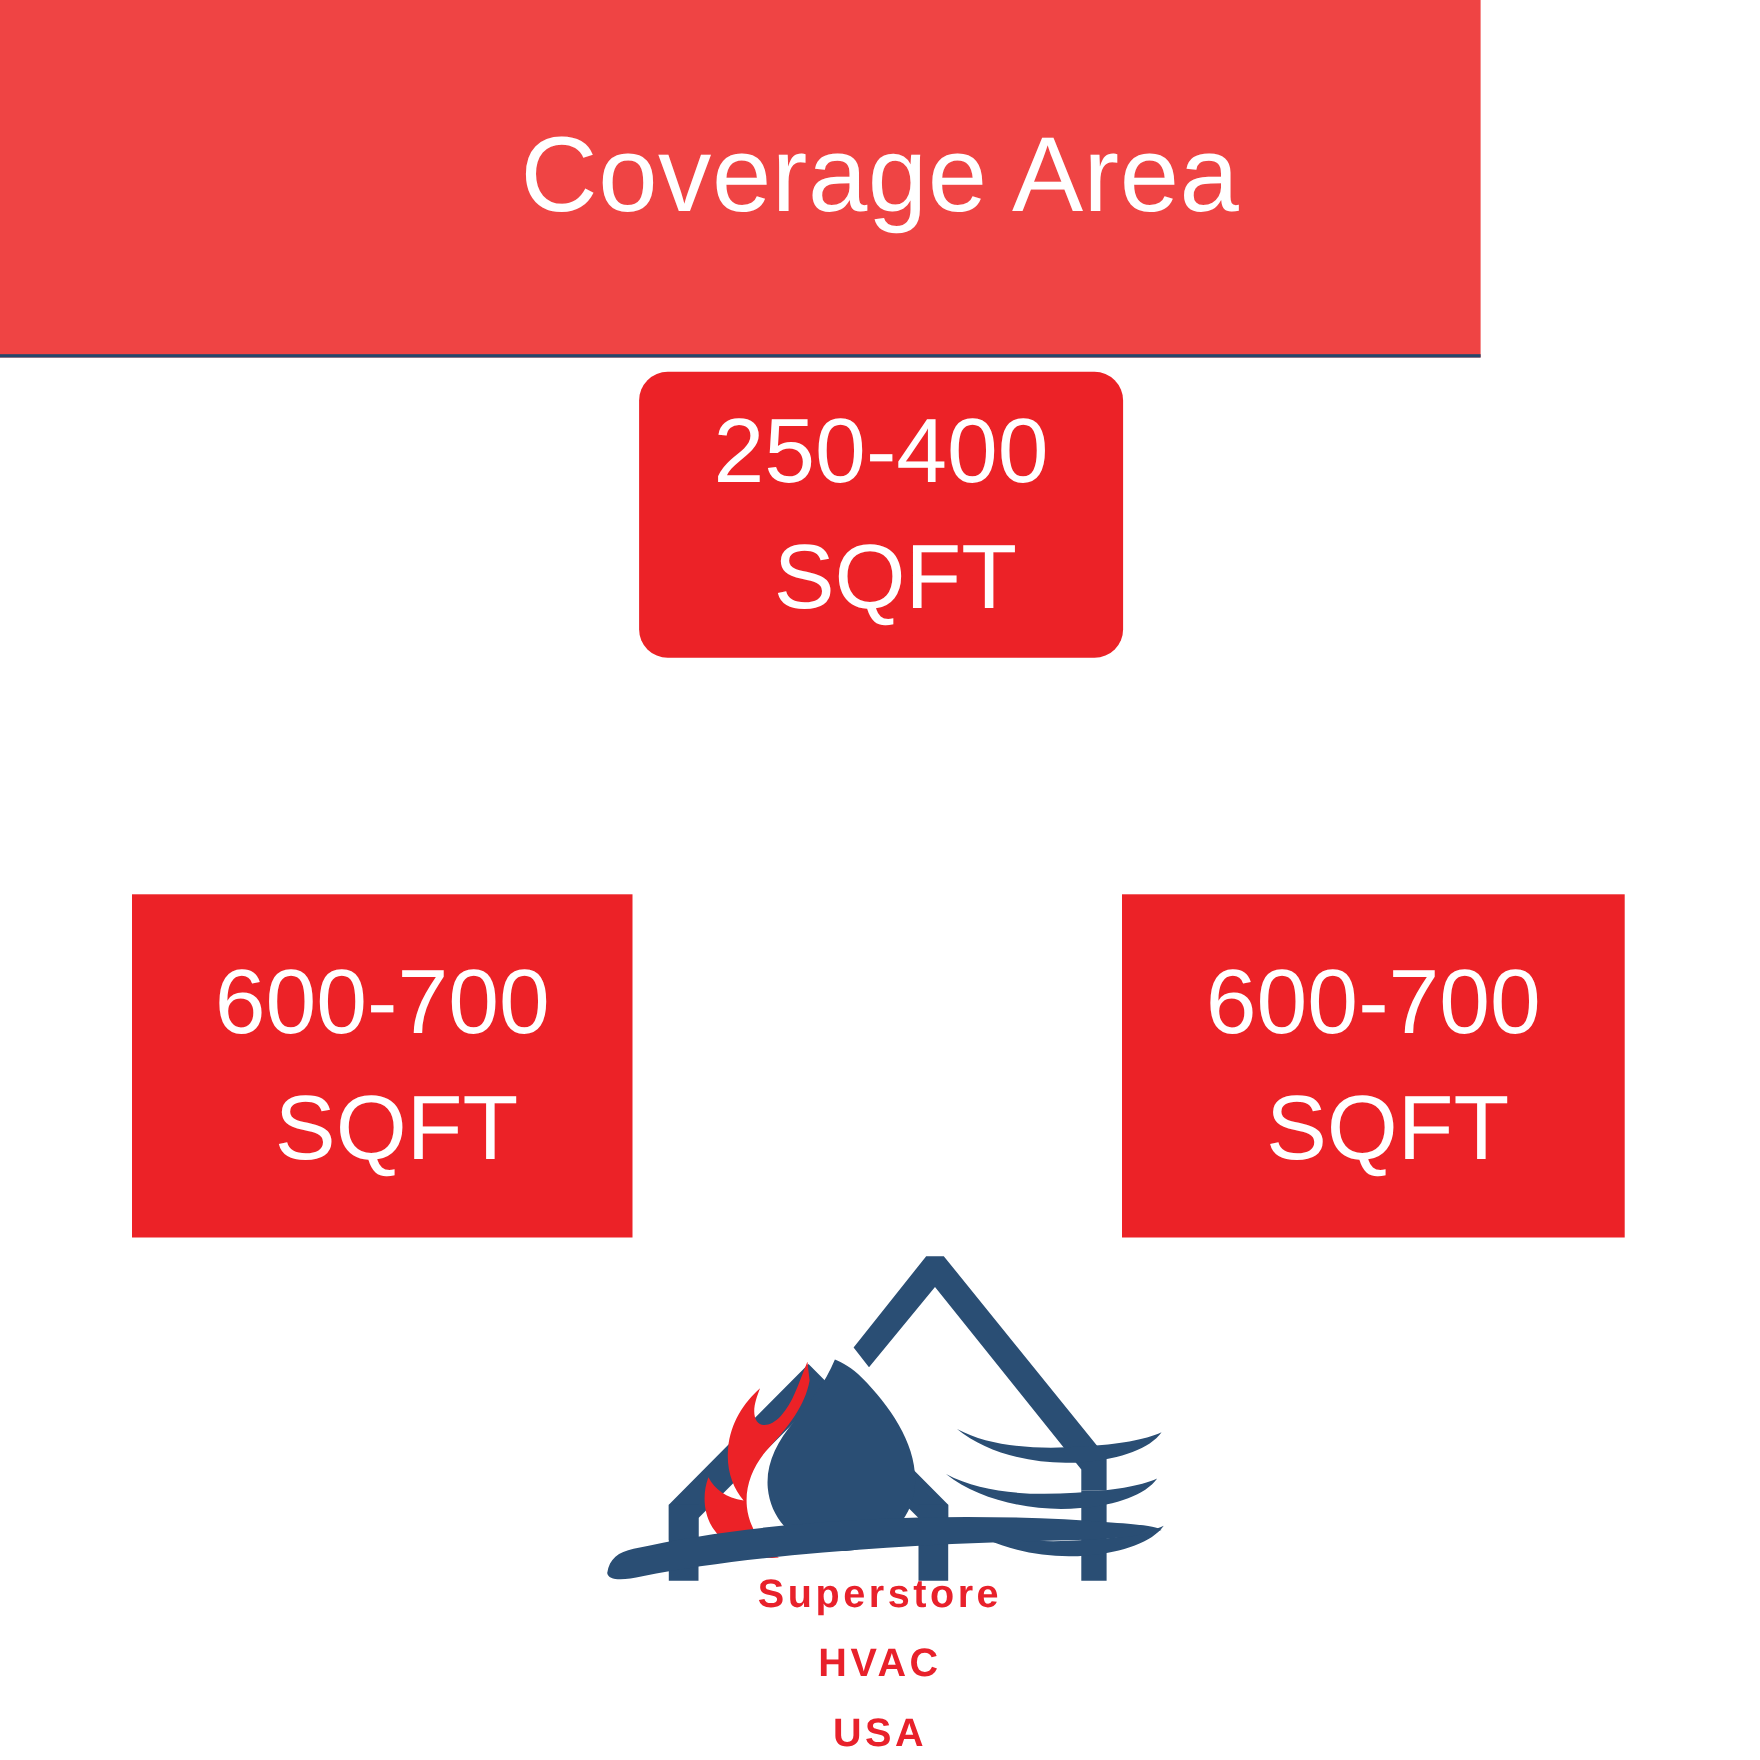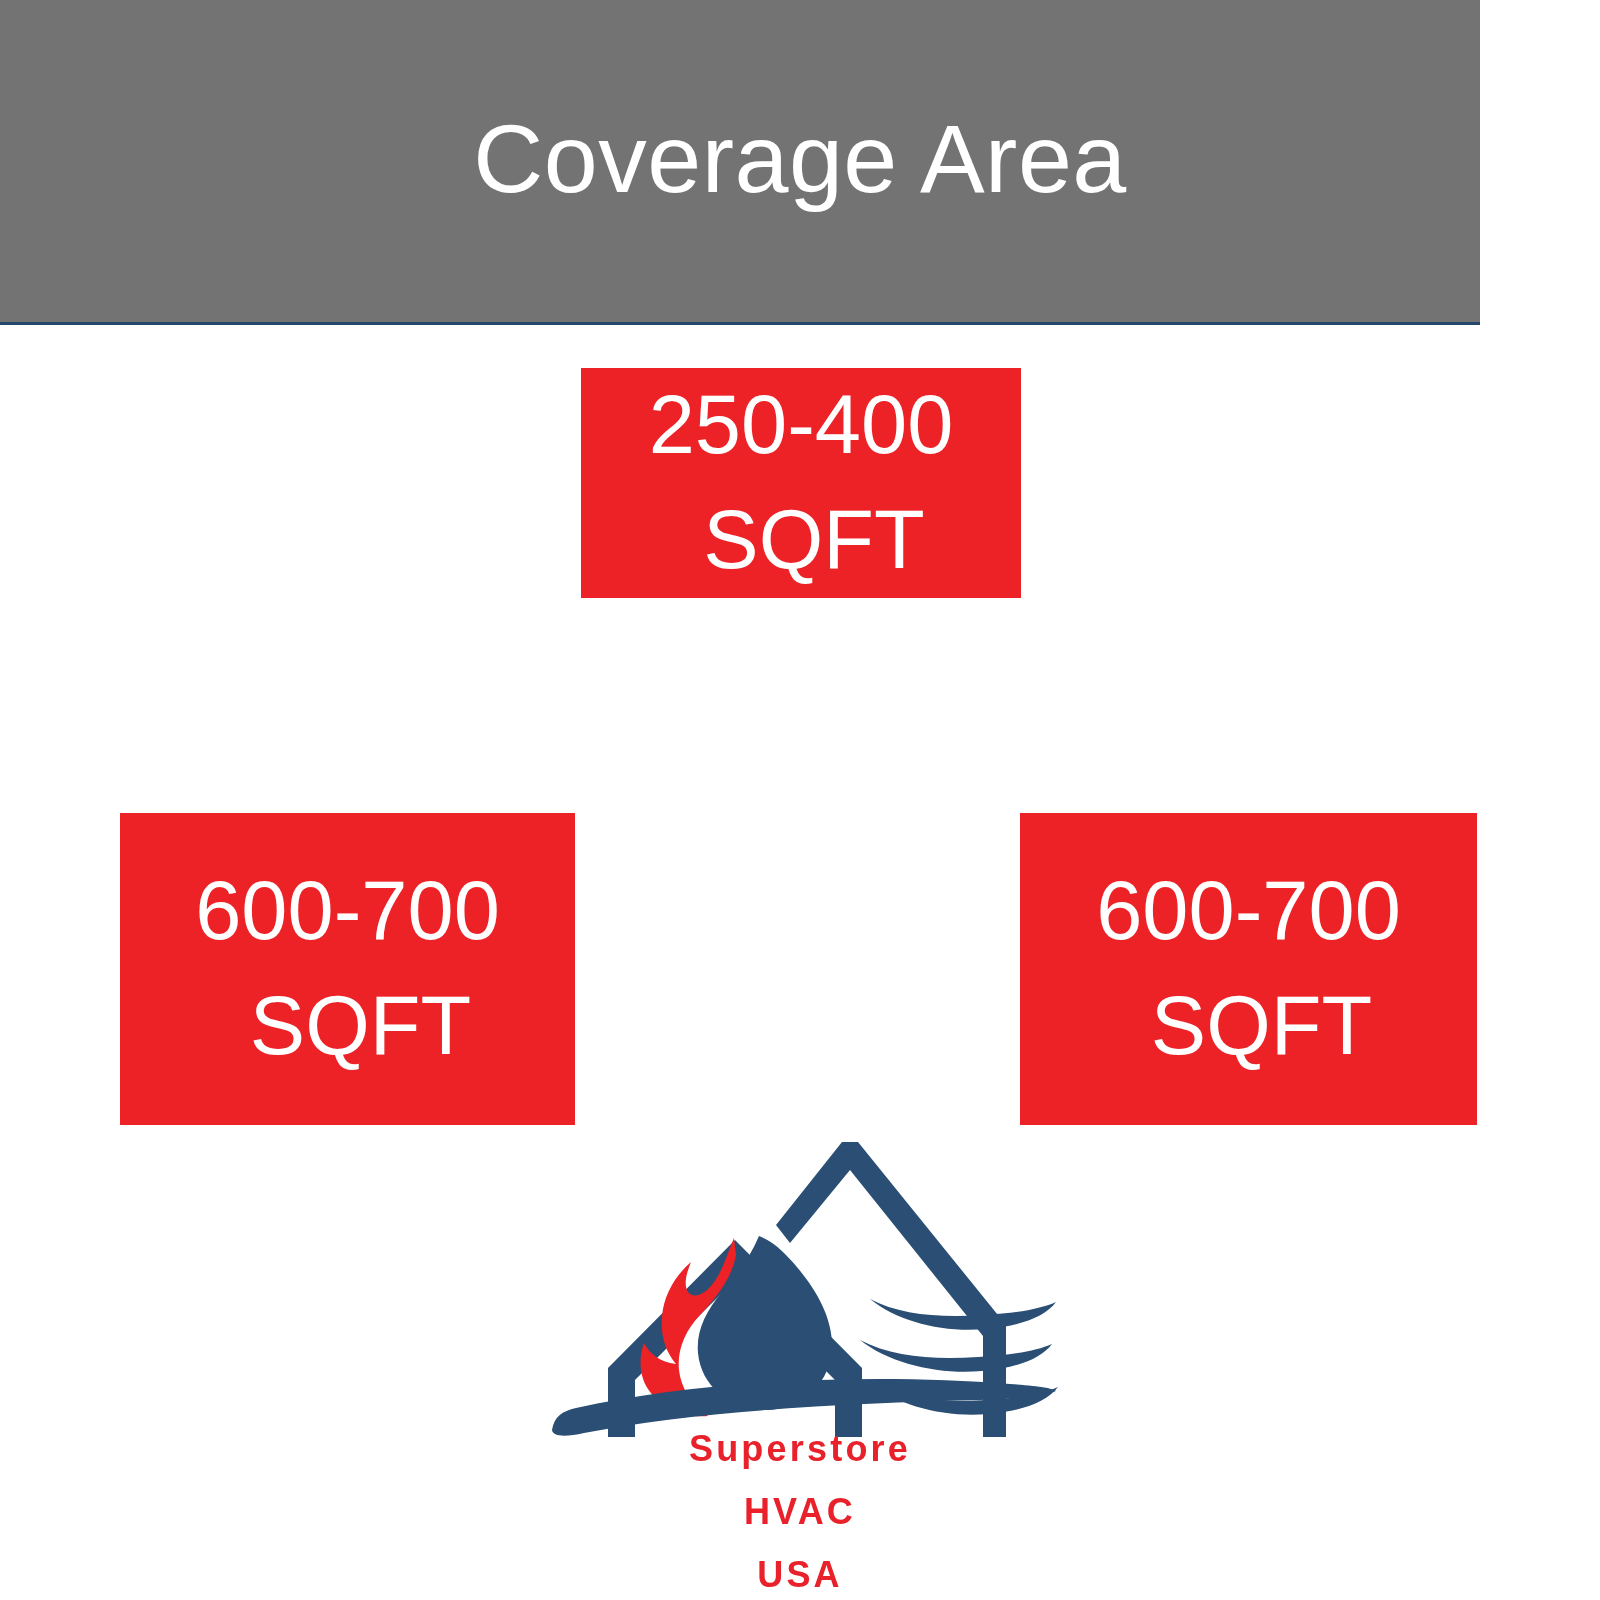--- a/index.html
+++ b/index.html
@@ -22,23 +22,23 @@
     width: 1600px;
     height: 1600px;
     background: #ffffff;
   }
 
   
   .header-band {
     position: absolute;
     left: 0;
     top: 0;
-    width: 1480px;
+    width: 1346px;
     height: 325px;
-    background: #737373;
+    background: #ef4444;
     box-sizing: border-box;
   }
   .header-band::after {
     content: "";
     position: absolute;
     left: 0;
     bottom: 0;
     width: 100%;
     height: 3px;
     background: #24476b;
@@ -76,23 +76,24 @@
     line-height: 1.38;
     font-weight: 300;
     white-space: nowrap;
   }
   .coverage-box .line-unit {
     padding-left: 26px;
   }
 
   #box-top {
     left: 581px;
-    top: 368px;
+    top: 338px;
     width: 440px;
-    height: 230px;
+    height: 260px;
+    border-radius: 26px;
   }
   #box-left {
     left: 120px;
     top: 813px;
     width: 455px;
     height: 312px;
   }
   #box-right {
     left: 1020px;
     top: 813px;

